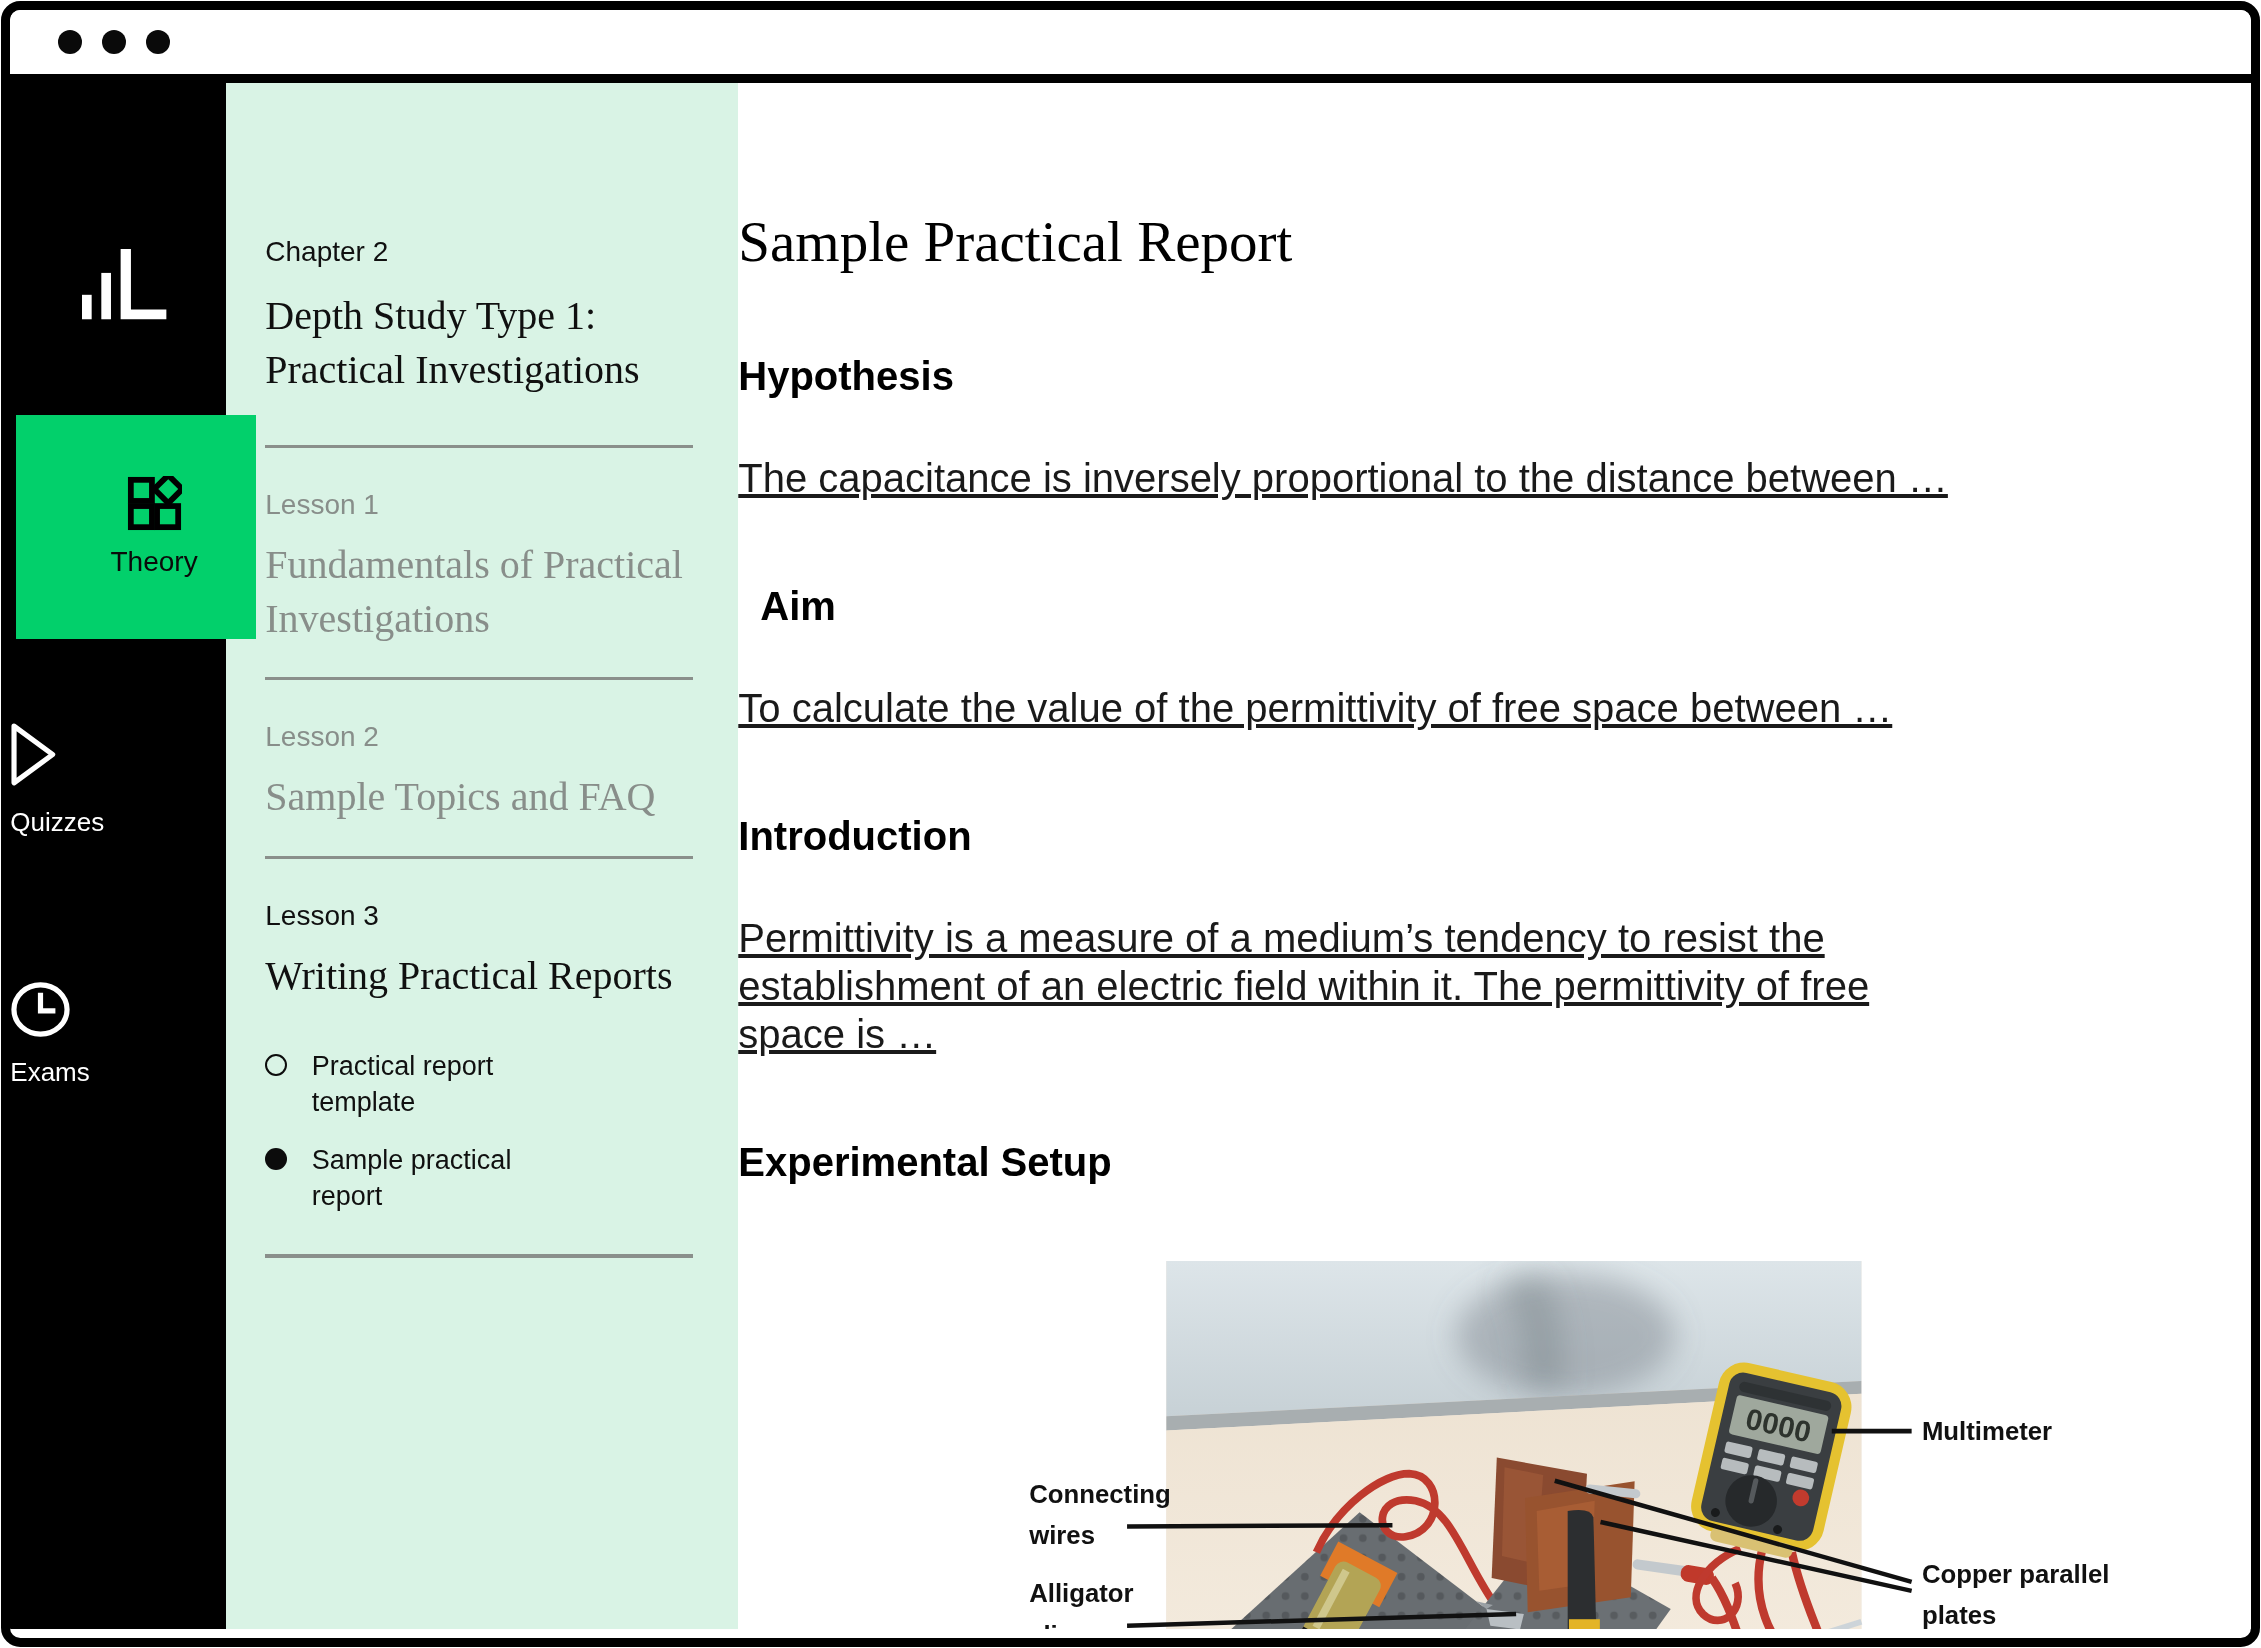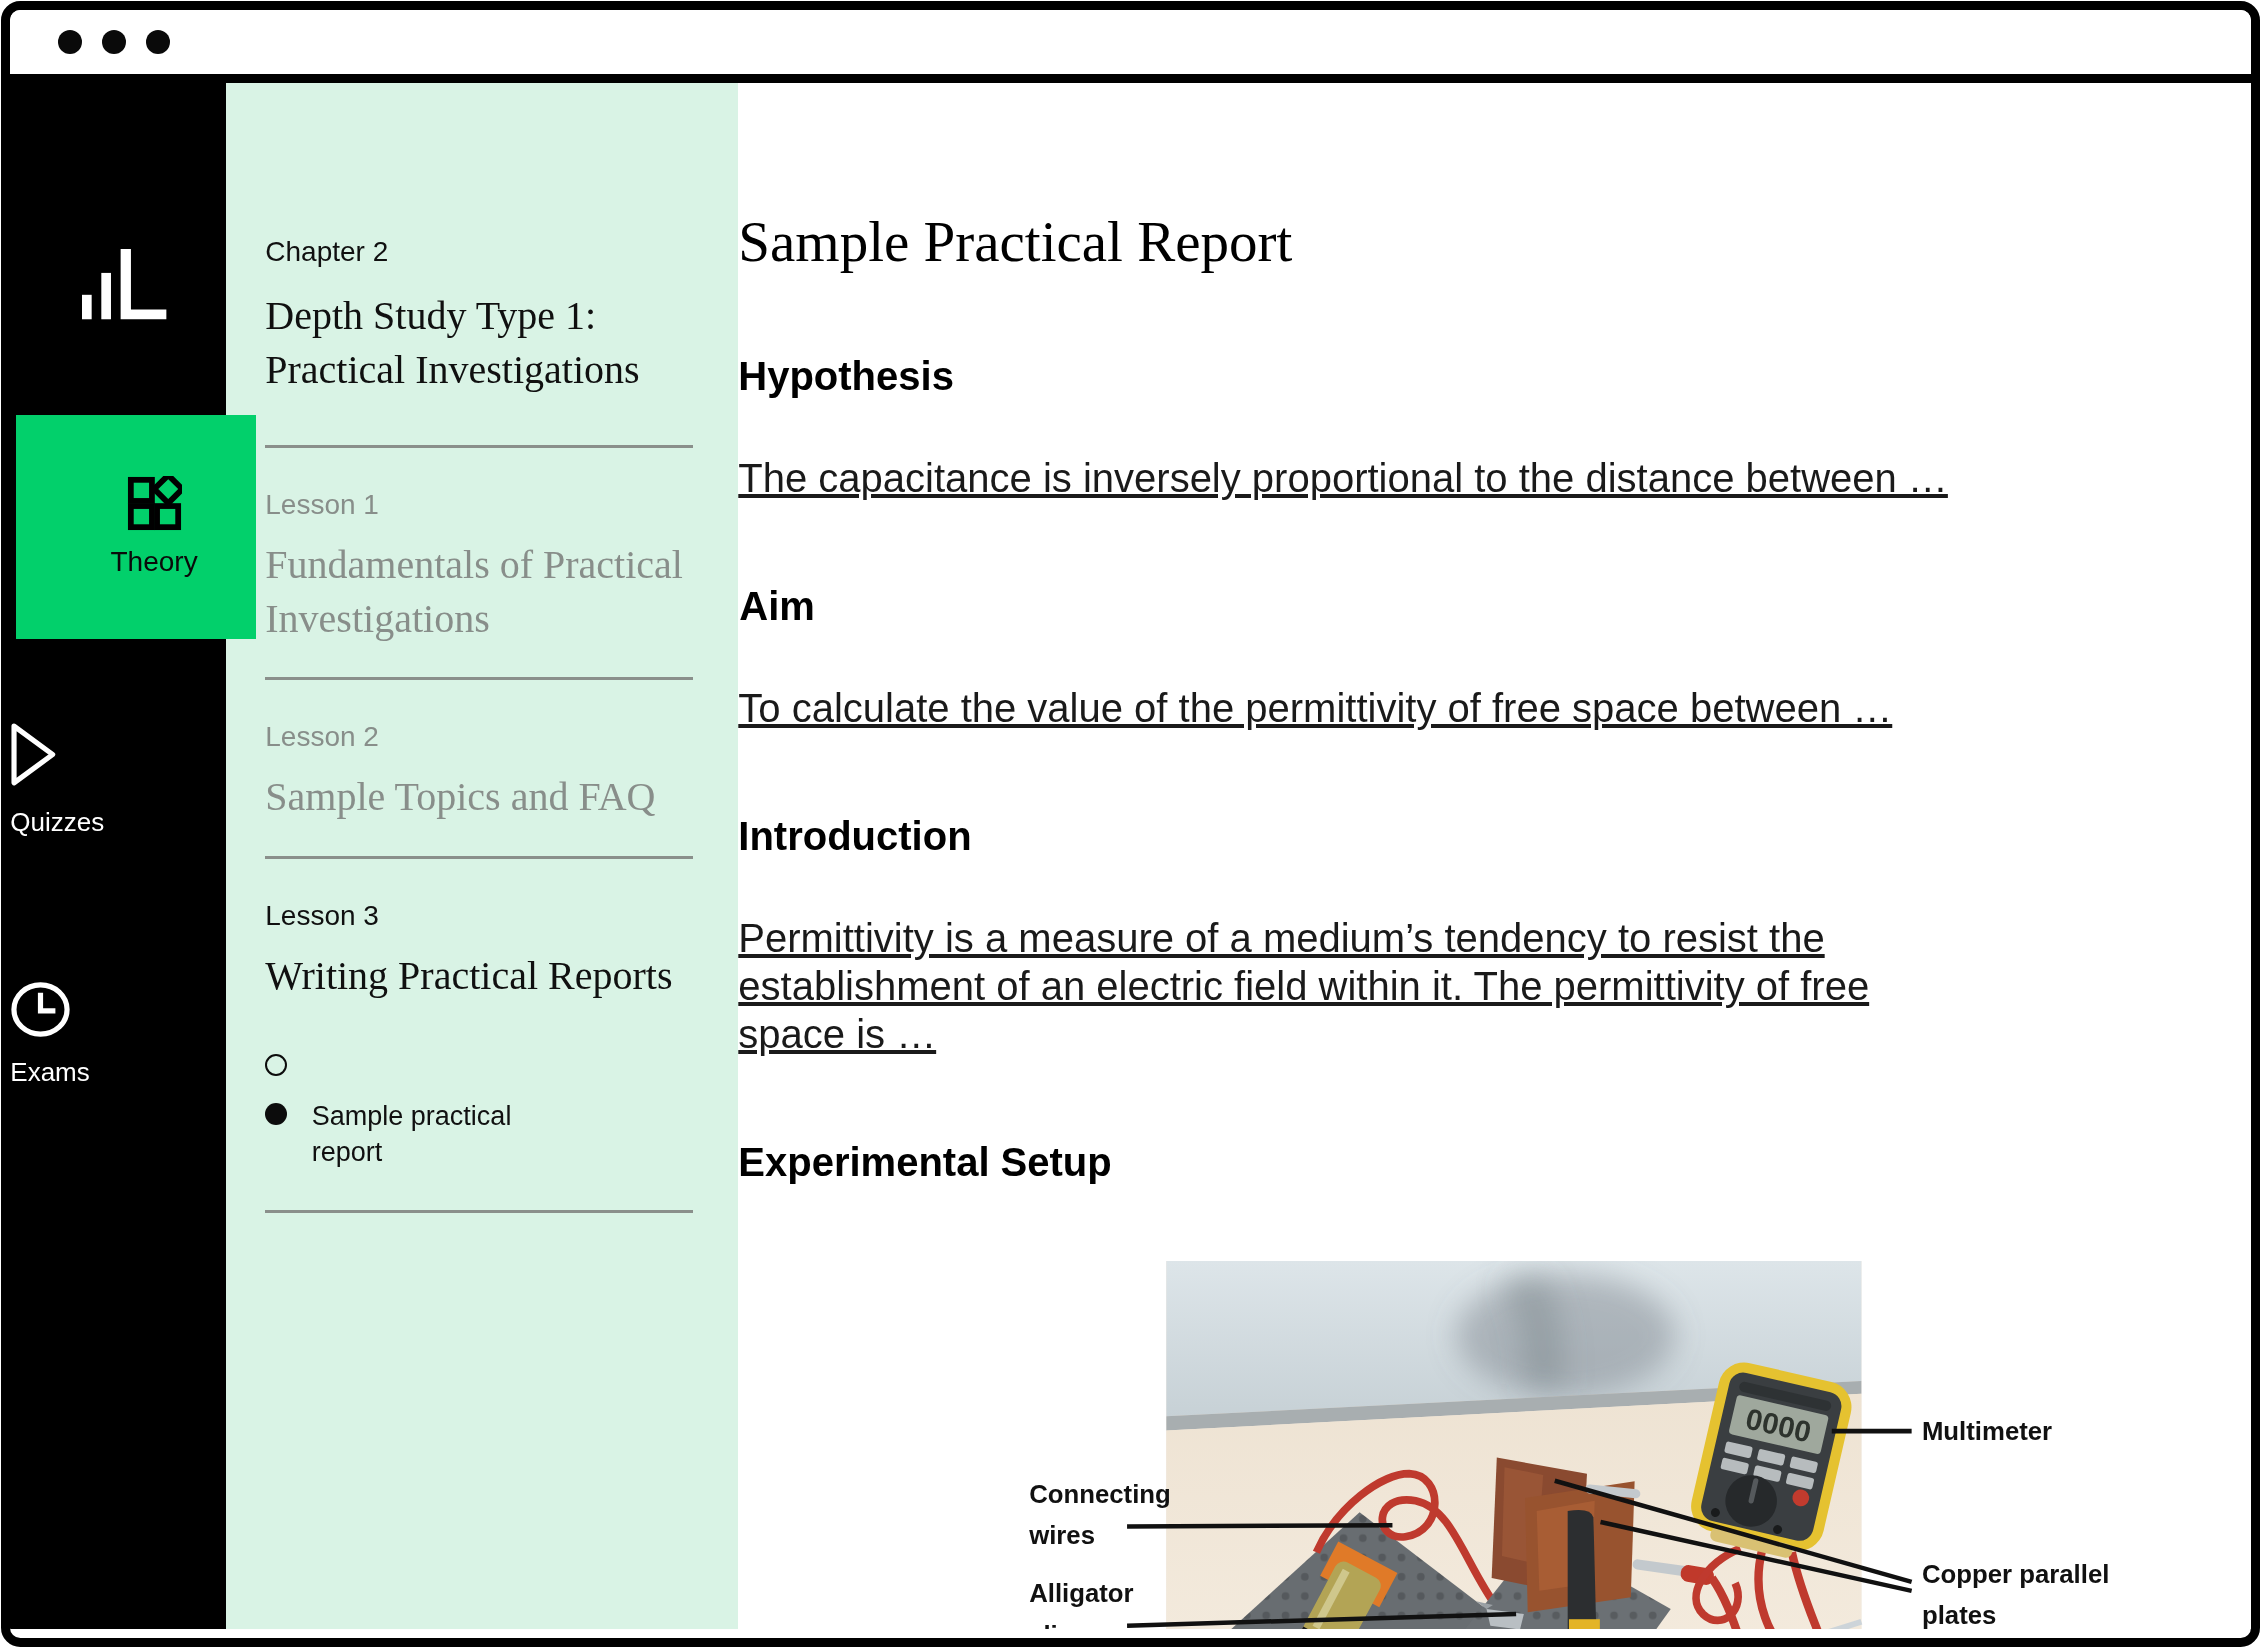--- a/index.html
+++ b/index.html
@@ -37,21 +37,21 @@
   .radio{width:22px;height:22px;border-radius:50%;flex:none;margin-top:5.2px;box-sizing:border-box;}
   .radio.empty{border:2.6px solid #0c0c0c;background:transparent;}
   .radio.filled{background:#0c0c0c;}
   .radio-item .txt{max-width:277px;}
   
   .content{flex:1;background:#fff;position:relative;padding-top:129px;overflow:hidden;}
   .pad{margin-left:151px;margin-right:77px;}
   h1.doc-title{font-family:"Liberation Serif",serif;font-weight:normal;
     font-size:57px;line-height:1.05;margin:0;}
   h2.sec{font-size:40px;font-weight:bold;margin:82px 0 0 0;}
-  h2.sec.indent{margin-left:1px;}
+  h2.sec.indent{margin-left:22px;}
   p.body{font-size:40px;line-height:48px;color:#1a1a1a;margin:55px 0 0 0;max-width:1224px;text-decoration:underline;}
   .figure{position:relative;margin-top:76px;width:1573px;height:538px;}
   svg text{font-family:"Liberation Sans",sans-serif;}
   .figlabel{font-size:40px;font-weight:600;fill:#111;}
 </style>
 </head>
 <body>
 
 <div class="window">
 
@@ -120,20 +120,21 @@
         <div class="l-title serif">Sample Topics and FAQ</div>
       </div>
       <hr class="divider" style="margin-top:32px;">
 
       <div class="lesson">
         <div class="l-label">Lesson 3</div>
         <div class="l-title serif">Writing Practical Reports</div>
         <div class="radio-list">
           <div class="radio-item">
             <span class="radio empty"></span>
+            <span class="txt">Practical report template</span>
           </div>
           <div class="radio-item">
             <span class="radio filled"></span>
             <span class="txt">Sample practical report</span>
           </div>
         </div>
       </div>
       <hr class="divider" style="margin-top:40px;">
     </aside>
 

